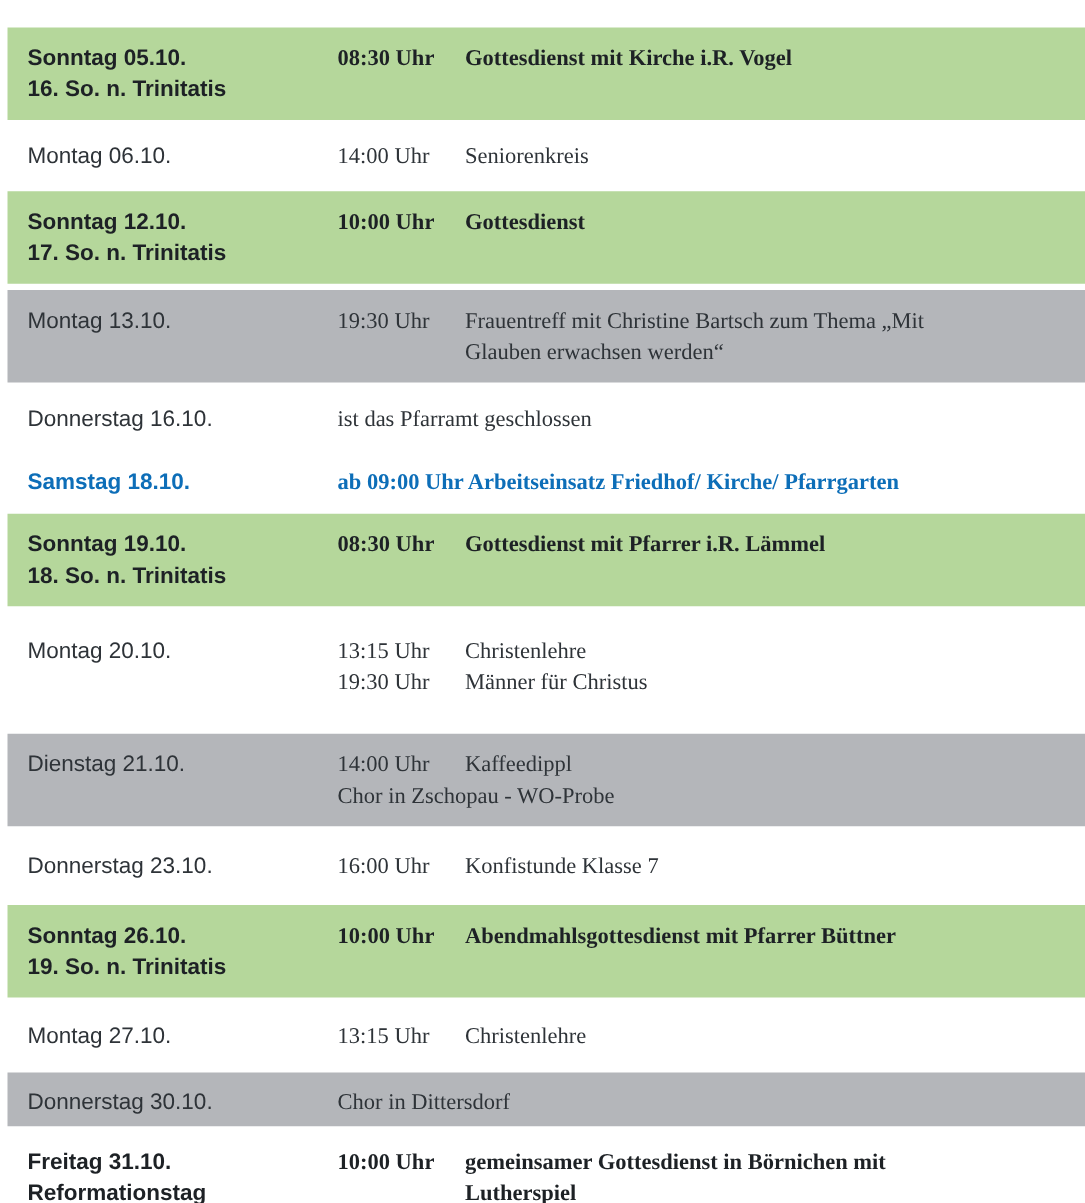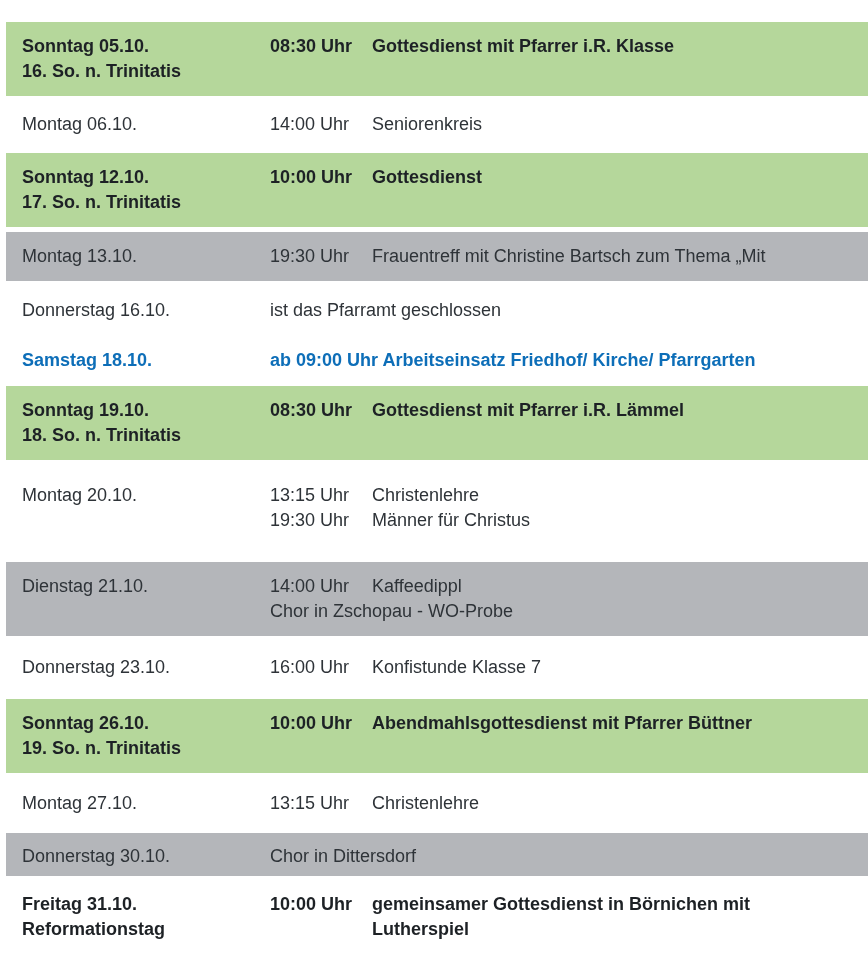--- a/index.html
+++ b/index.html
@@ -46,21 +46,21 @@
   .row:nth-child(8)  { padding-top: 23px; padding-bottom: 29px; }
   .row:nth-child(10) { padding-top: 19px; padding-bottom: 19px; }
   .row:nth-child(12) { padding-top: 18px; padding-bottom: 17px; }
   .row:nth-child(13) { padding-top: 11px; padding-bottom: 7px; }
   .row:nth-child(14) { padding-top: 16px; padding-bottom: 19px; justify-content: space-between; }
 
   .date {
     flex: 0 0 248px;
     width: 248px;
   }
-  .events { flex: 1; min-width: 0; }
+  .events { flex: 1; min-width: 0; font-family: Liberation Serif, serif; }
   .eline { display: flex; }
   .etime {
     flex: 0 0 102px;
     width: 102px;
     white-space: nowrap;
   }
   .etext { flex: 1; min-width: 0; }
 </style>
 </head>
 <body>
@@ -68,21 +68,21 @@
 <div id="page">
   <div id="calendar">
       <div class="row green style-bold">
     <div class="date">
           <div>Sonntag 05.10.</div>
           <div>16. So. n. Trinitatis</div>
         </div>
     <div class="events">
           <div class="eline">
             <span class="etime">08:30 Uhr</span>
-            <span class="etext">Gottesdienst mit Pfarrer i.R. Klasse</span>
+            <span class="etext">Gottesdienst mit Kirche i.R. Vogel</span>
           </div>
         </div>
   </div>
       <div class="row white style-normal">
     <div class="date">
           <div>Montag 06.10.</div>
         </div>
     <div class="events">
           <div class="eline">
             <span class="etime">14:00 Uhr</span>
@@ -104,20 +104,24 @@
   </div>
       <div class="row gray style-normal">
     <div class="date">
           <div>Montag 13.10.</div>
         </div>
     <div class="events">
           <div class="eline">
             <span class="etime">19:30 Uhr</span>
             <span class="etext">Frauentreff mit Christine Bartsch zum Thema „Mit</span>
           </div>
+          <div class="eline">
+            <span class="etime"></span>
+            <span class="etext">Glauben erwachsen werden“</span>
+          </div>
         </div>
   </div>
       <div class="row white style-normal">
     <div class="date">
           <div>Donnerstag 16.10.</div>
         </div>
     <div class="events">
           <div class="eline">
             <span class="etext">ist das Pfarramt geschlossen</span>
           </div>

